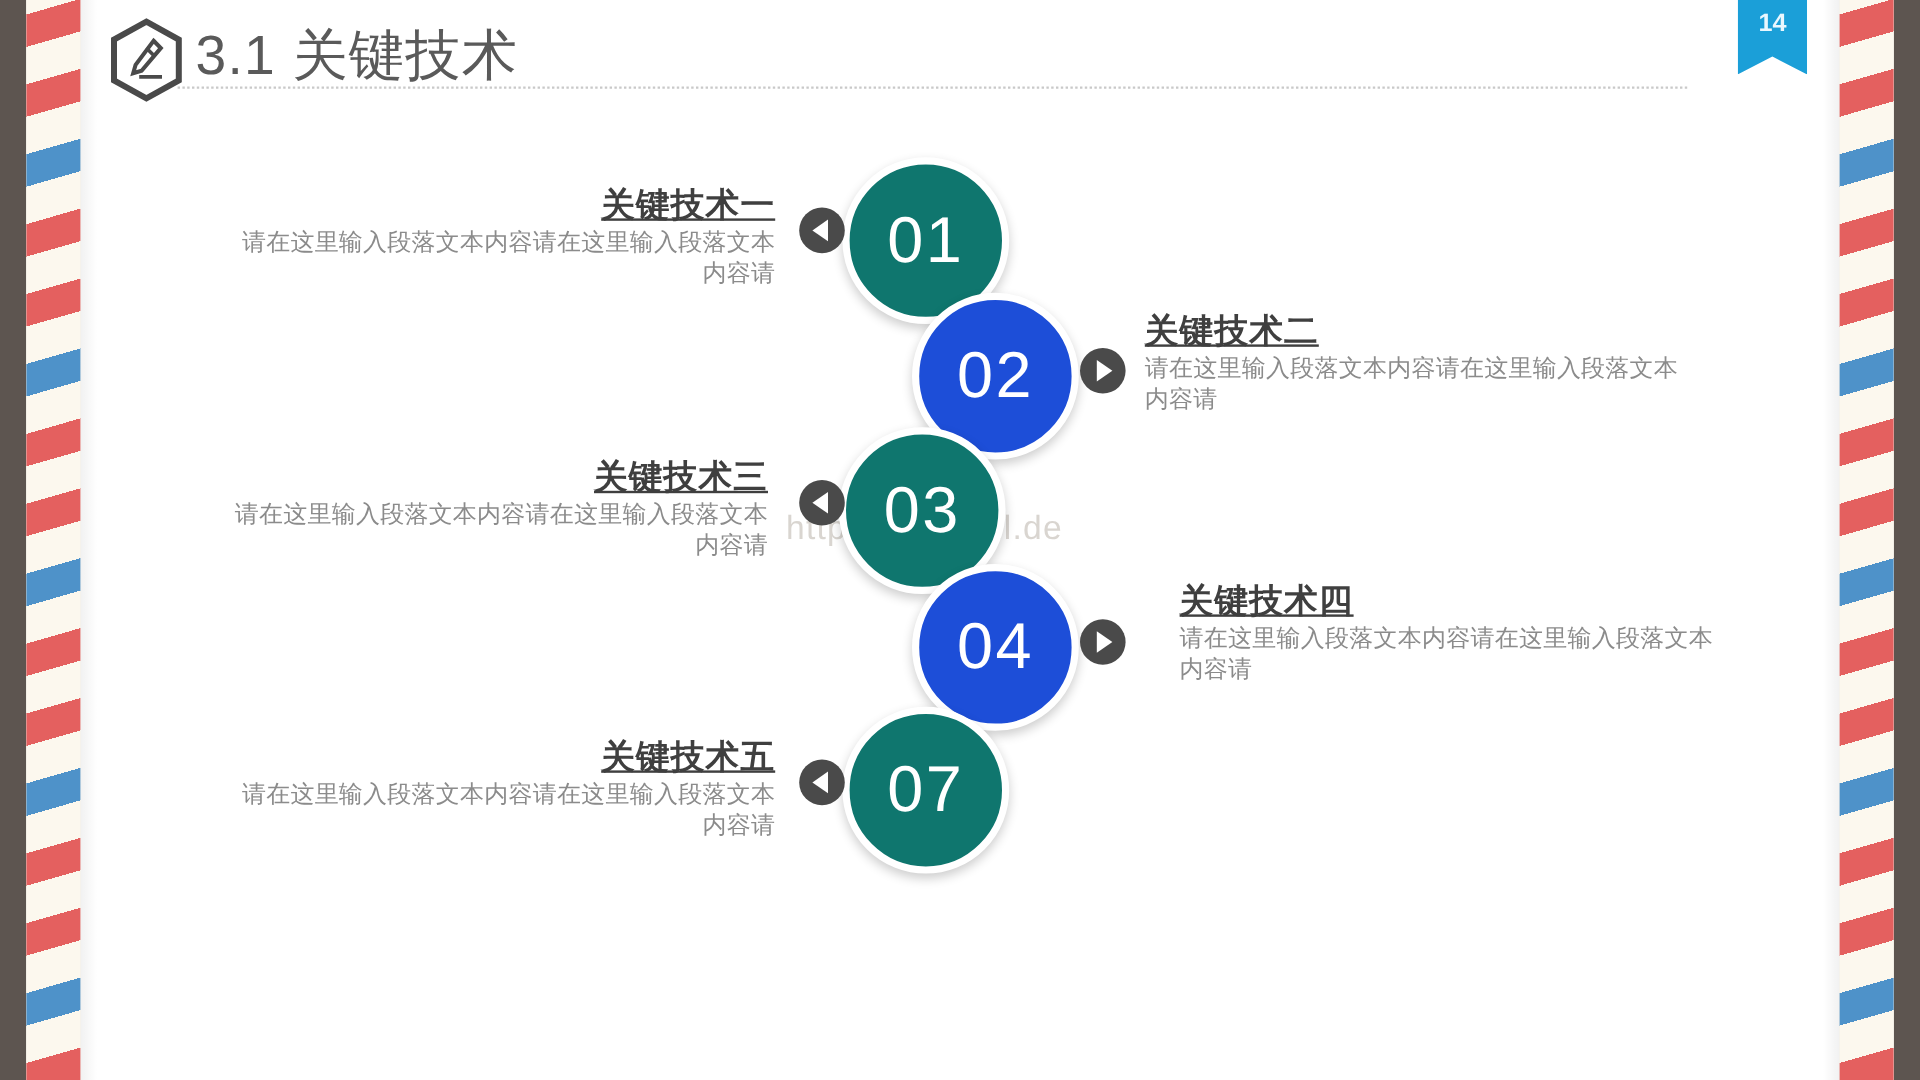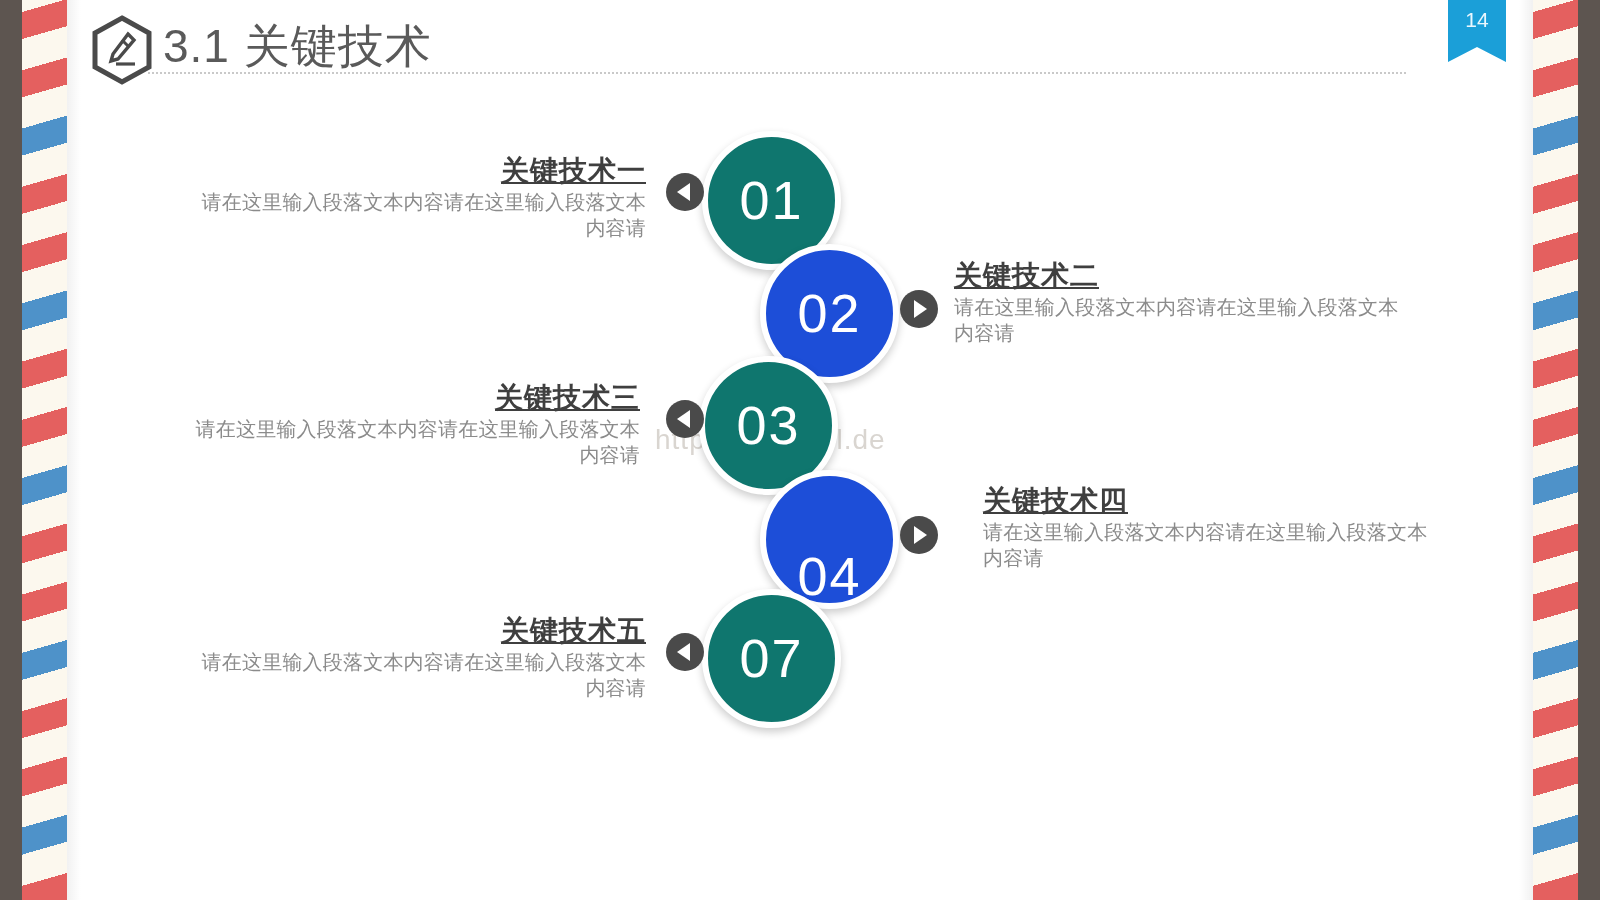--- a/index.html
+++ b/index.html
@@ -60,21 +60,21 @@
   }
 
   
   .page-ribbon {
     position:absolute; right:94px; top:0; width:58px; height:62px;
     background:#1b9fd8;
     clip-path: polygon(0 0, 100% 0, 100% 100%, 50% 76%, 0 100%);
     display:flex; justify-content:center; align-items:flex-start;
   }
   .page-ribbon span {
-    color:#eaf7fe; font-size:21px; font-weight:400; margin-top:8px;
+    color:#eaf7fe; font-size:21px; font-weight:700; margin-top:8px;
   }
 
   
   .watermark {
     position:absolute; left:655px; top:424px;
     font-size:28px; color:#d6d2cd; letter-spacing:1px;
     white-space:nowrap; opacity:.92;
   }
 
   
@@ -179,21 +179,21 @@
     </div>
     <div class="marker left" style="left:666px; top:400px;">
       <span class="tri"></span>
     </div>
     <div class="circle blue" style="left:699px; top:356px;">
       <span>03</span>
     </div>
   </div>
 
   <div class="step">
-    <div class="circle red" style="left:760px; top:470px;align-items:flex-end;">
+    <div class="circle red" style="left:760px; top:470px;">
       <span>04</span>
     </div>
     <div class="marker right" style="left:900px; top:516px;">
       <span class="tri"></span>
     </div>
     <div class="txt l-align" style="left:954px; top:485px;margin-left:29px;">
       <h3>关键技术四</h3>
       <p>请在这里输入段落文本内容请在这里输入段落文本内容请</p>
     </div>
   </div>

